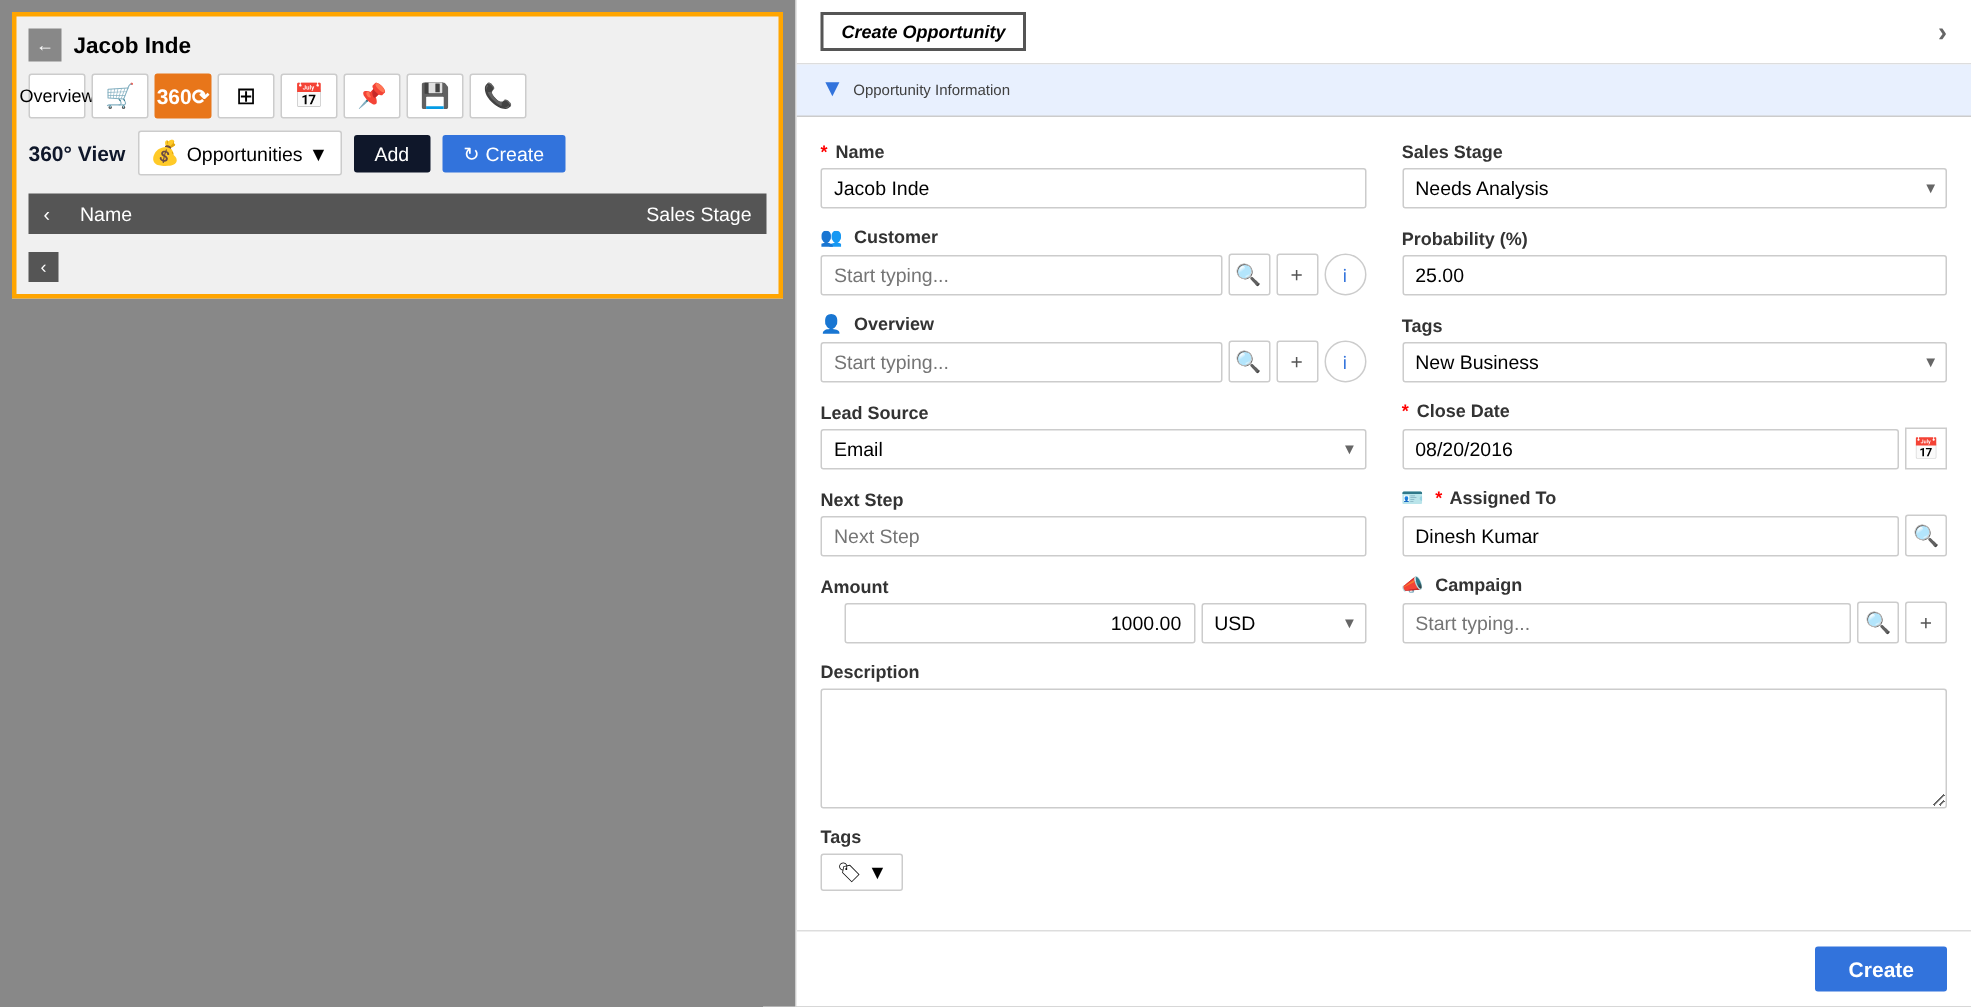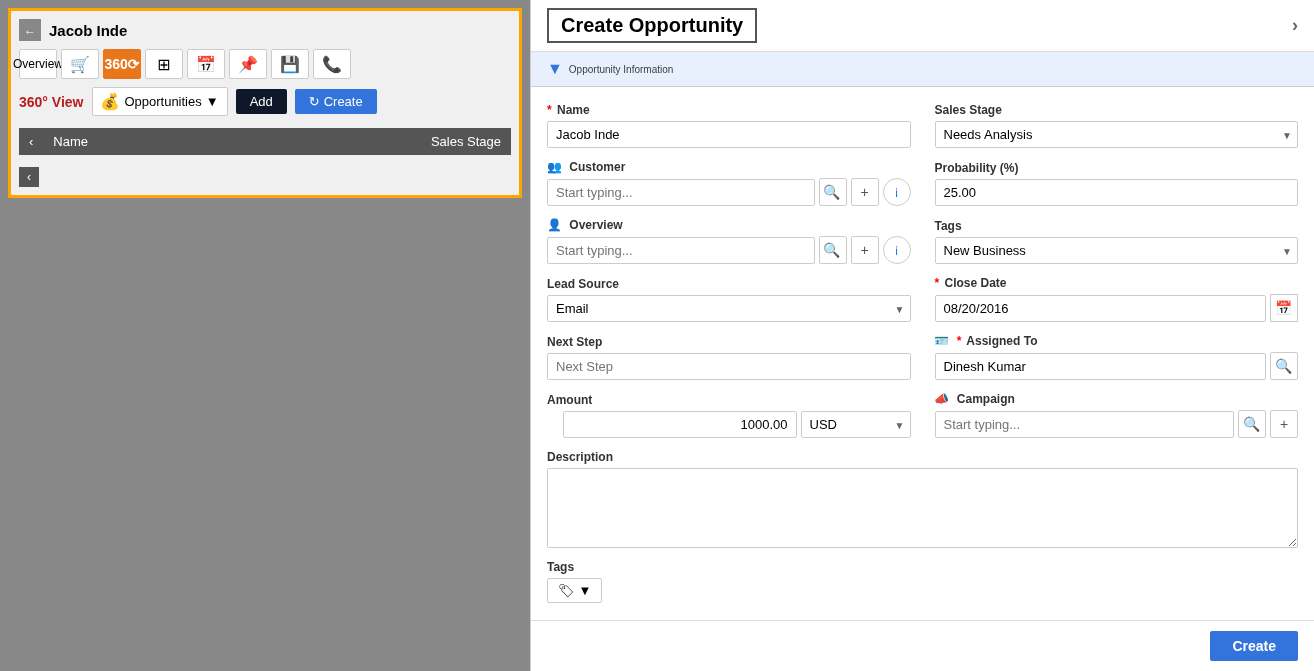--- a/index.html
+++ b/index.html
@@ -61,21 +61,21 @@
       border-color: #e8761a;
     }
     .view-row {
       display: flex;
       align-items: center;
       gap: 8px;
     }
     .view-label {
       font-size: 14px;
       font-weight: bold;
-      color: #b91c1c;
+      color: #0f172a;
     }
     .dropdown-btn {
       display: flex;
       align-items: center;
       gap: 4px;
       border: 1px solid #ccc;
       background: white;
       padding: 4px 8px;
       cursor: pointer;
       border-radius: 2px;
@@ -138,22 +138,23 @@
       font-weight: bold;
       padding: 8px 16px;
       border-bottom: 1px solid #ddd;
       display: flex;
       align-items: center;
       gap: 8px;
     }
     .panel-title-border {
       border: 2px solid #555;
       padding: 4px 12px;
-      font-size: 20px;
+      font-size: 12px;
       font-weight: bold;
+      font-style: italic;
     }
     .close-panel-btn {
       margin-left: auto;
       cursor: pointer;
       font-size: 18px;
       color: #666;
     }
     .section-header {
       display: flex;
       align-items: center;

